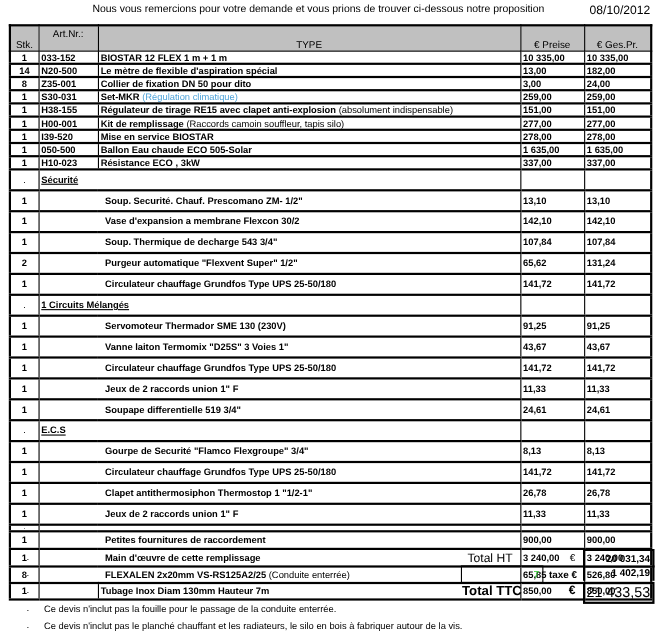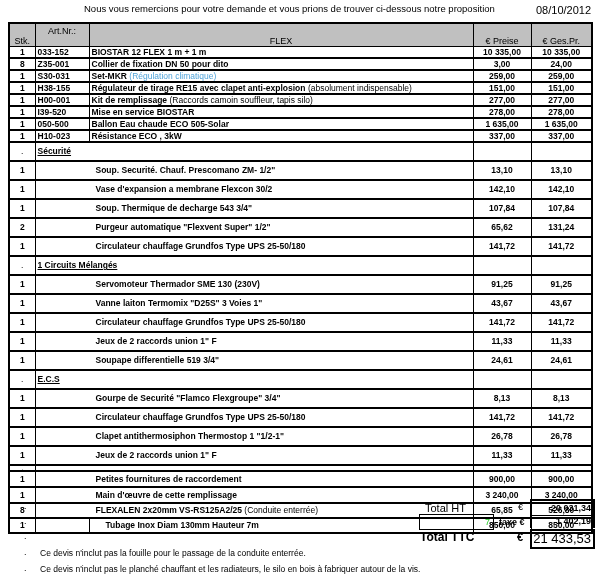--- a/index.html
+++ b/index.html
@@ -8,21 +8,21 @@
   .intro { position:absolute; left:40px; top:3px; font-size:9.5px;margin-left:44px; }
   .date  { position:absolute; left:536px; top:4px; font-size:11px; }
   table.quote { position:absolute; left:8px; top:22px; border-collapse:collapse;
                 table-layout:fixed; width:583px; font-size:8.5px; font-weight:bold; }
   table.quote td, table.quote th { border:1px solid #000; padding:0 2px; white-space:nowrap; overflow:hidden; }
   table.quote { border:2px solid #000; }
   .hdr th { background:#c0c0c0; font-weight:normal; font-size:9px; height:20px; vertical-align:bottom; padding-bottom:1px;
             border-top:2px solid #000; border-bottom:2px solid #000; }
   .hdr th.stk { text-align:center; }
   .c-stk { text-align:center; }
-  .c-num { text-align:center; }
+  .c-num { text-align:left; }
   tr.r  td { height:10px; line-height:10px; border-bottom:2px solid #000; }
   tr.rs td { height:17px; line-height:17px; border-bottom:2px solid #000; }
   .note { font-weight:normal; }
   .blue { color:#4fa3d9; font-weight:normal; }
   .indent { padding-left:60px !important; }
   .sec { text-decoration:underline; }
   .dot { font-weight:normal; }
   .lbl-ht { position:absolute; left:425px; top:502px; font-size:11px; }
   .cur1   { position:absolute; left:518px; top:502px; font-size:9px; }
   .val-ht { position:absolute; left:530px; top:499px; width:59px; height:14px; border:2px solid #000; border-bottom:1px solid #000;
@@ -51,34 +51,41 @@
     <col style="width:26px">
       <col style="width:54px">
       <col style="width:384px">
       <col style="width:58px">
       <col style="width:61px">
   </colgroup>
   <thead>
     <tr class="hdr">
       <th class="stk">Stk.</th>
       <th style="vertical-align:top;padding-top:2px;">Art.Nr.:</th>
-      <th>FLEX</th>
+      <th>TYPE</th>
       <th>€ Preise</th>
       <th>€ Ges.Pr.</th>
     </tr>
   </thead>
   <tbody id="tbody">
       <tr class="r">
         <td class="c-stk">1</td>
         <td>033-152</td>
         <td><span>BIOSTAR 12 FLEX  1 m + 1 m</span></td>
         <td class="c-num">10 335,00</td>
         <td class="c-num">10 335,00</td>
       </tr>
       <tr class="r">
+        <td class="c-stk">14</td>
+        <td>N20-500</td>
+        <td><span>Le mètre de flexible d'aspiration spécial</span></td>
+        <td class="c-num">13,00</td>
+        <td class="c-num">182,00</td>
+      </tr>
+      <tr class="r">
         <td class="c-stk">8</td>
         <td>Z35-001</td>
         <td><span>Collier de fixation DN 50 pour dito</span></td>
         <td class="c-num">3,00</td>
         <td class="c-num">24,00</td>
       </tr>
       <tr class="r">
         <td class="c-stk">1</td>
         <td>S30-031</td>
         <td><span>Set-MKR</span> <span class="blue">(Régulation climatique)</span></td>
@@ -242,21 +249,21 @@
       </tr>
       <tr class="rs">
         <td class="c-stk" style="height: 13px; line-height: 13px;">8</td>
         <td colspan="2" class="indent" style="height: 13px; line-height: 13px;"><span>FLEXALEN 2x20mm VS-RS125A2/25</span> <span class="note">(Conduite enterrée)</span></td>
         <td class="c-num" style="height: 13px; line-height: 13px;">65,85</td>
         <td class="c-num" style="height: 13px; line-height: 13px;">526,80</td>
       </tr>
       <tr class="rs">
         <td class="c-stk" style="height: 13px; line-height: 13px;">1</td>
         <td style="height: 13px; line-height: 13px;"></td>
-        <td style="padding-left: 16px; height: 13px; line-height: 13px;"><span>Tubage Inox Diam 130mm Hauteur 7m</span></td>
+        <td style="padding-left: 2px; height: 13px; line-height: 13px;"><span>Tubage Inox Diam 130mm Hauteur 7m</span></td>
         <td class="c-num" style="height: 13px; line-height: 13px;">850,00</td>
         <td class="c-num" style="height: 13px; line-height: 13px;">850,00</td>
       </tr>
     </tbody>
 </table>
 
 <div class="lbl-ht">Total HT</div>
 <div class="cur1">€</div>
 <div class="val-ht">20 031,34</div>
 <div class="tax-in">7</div>

